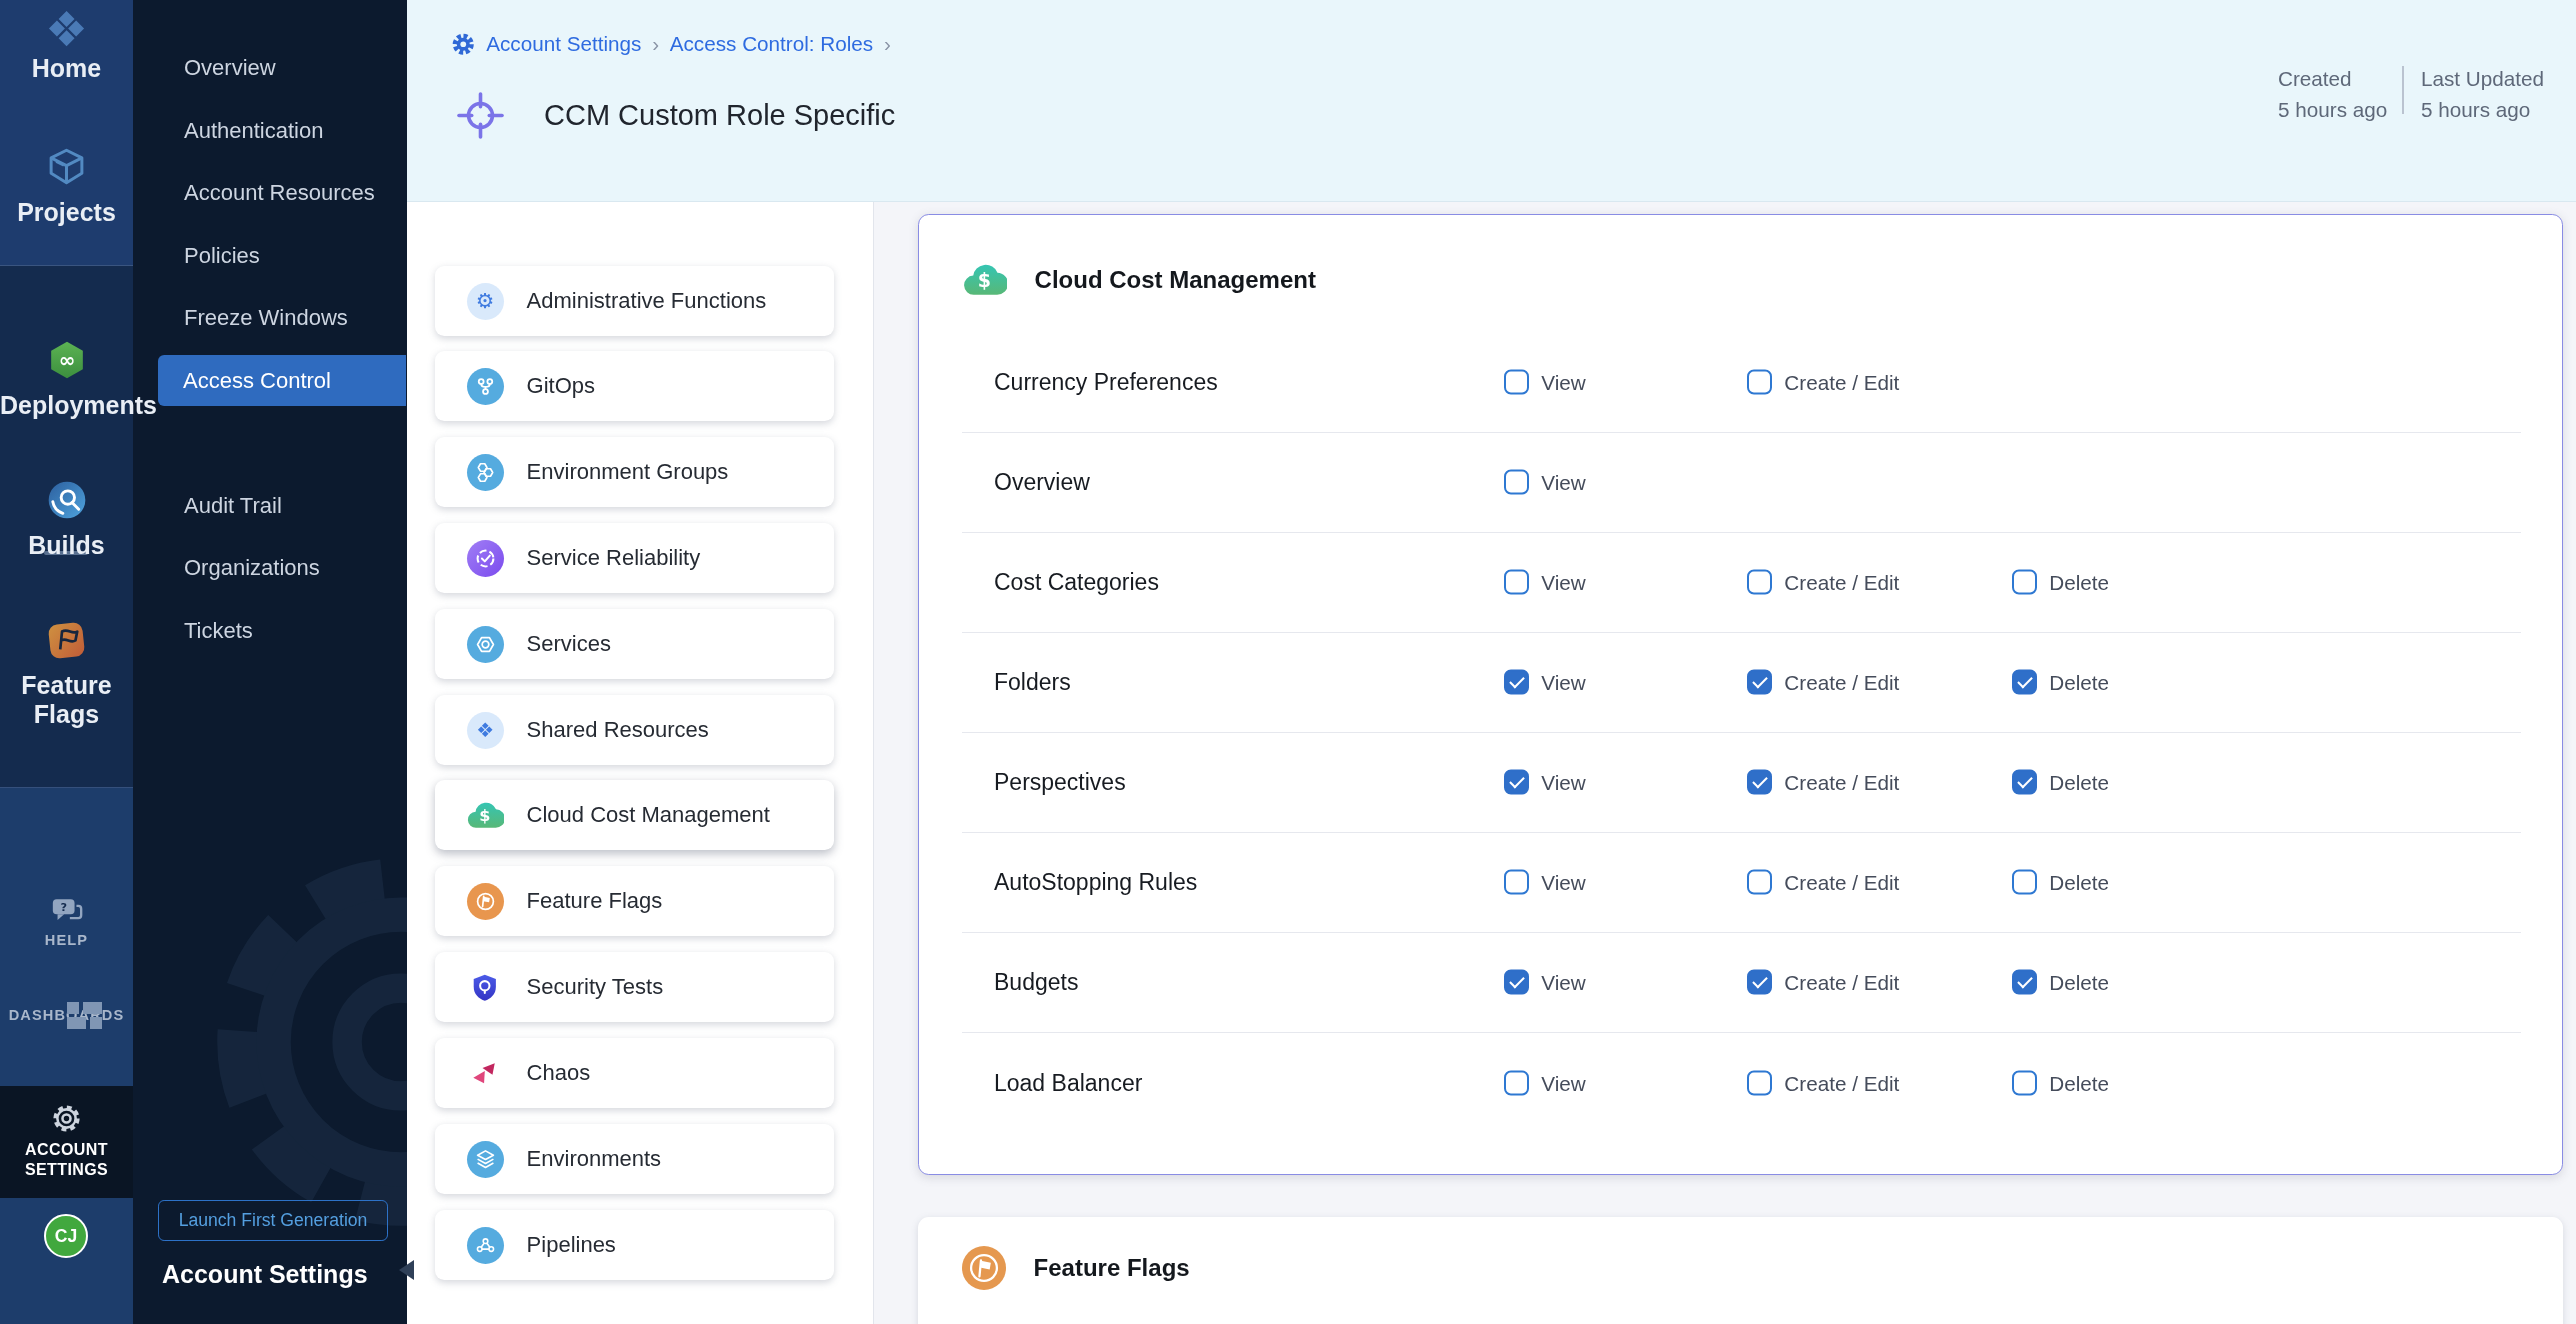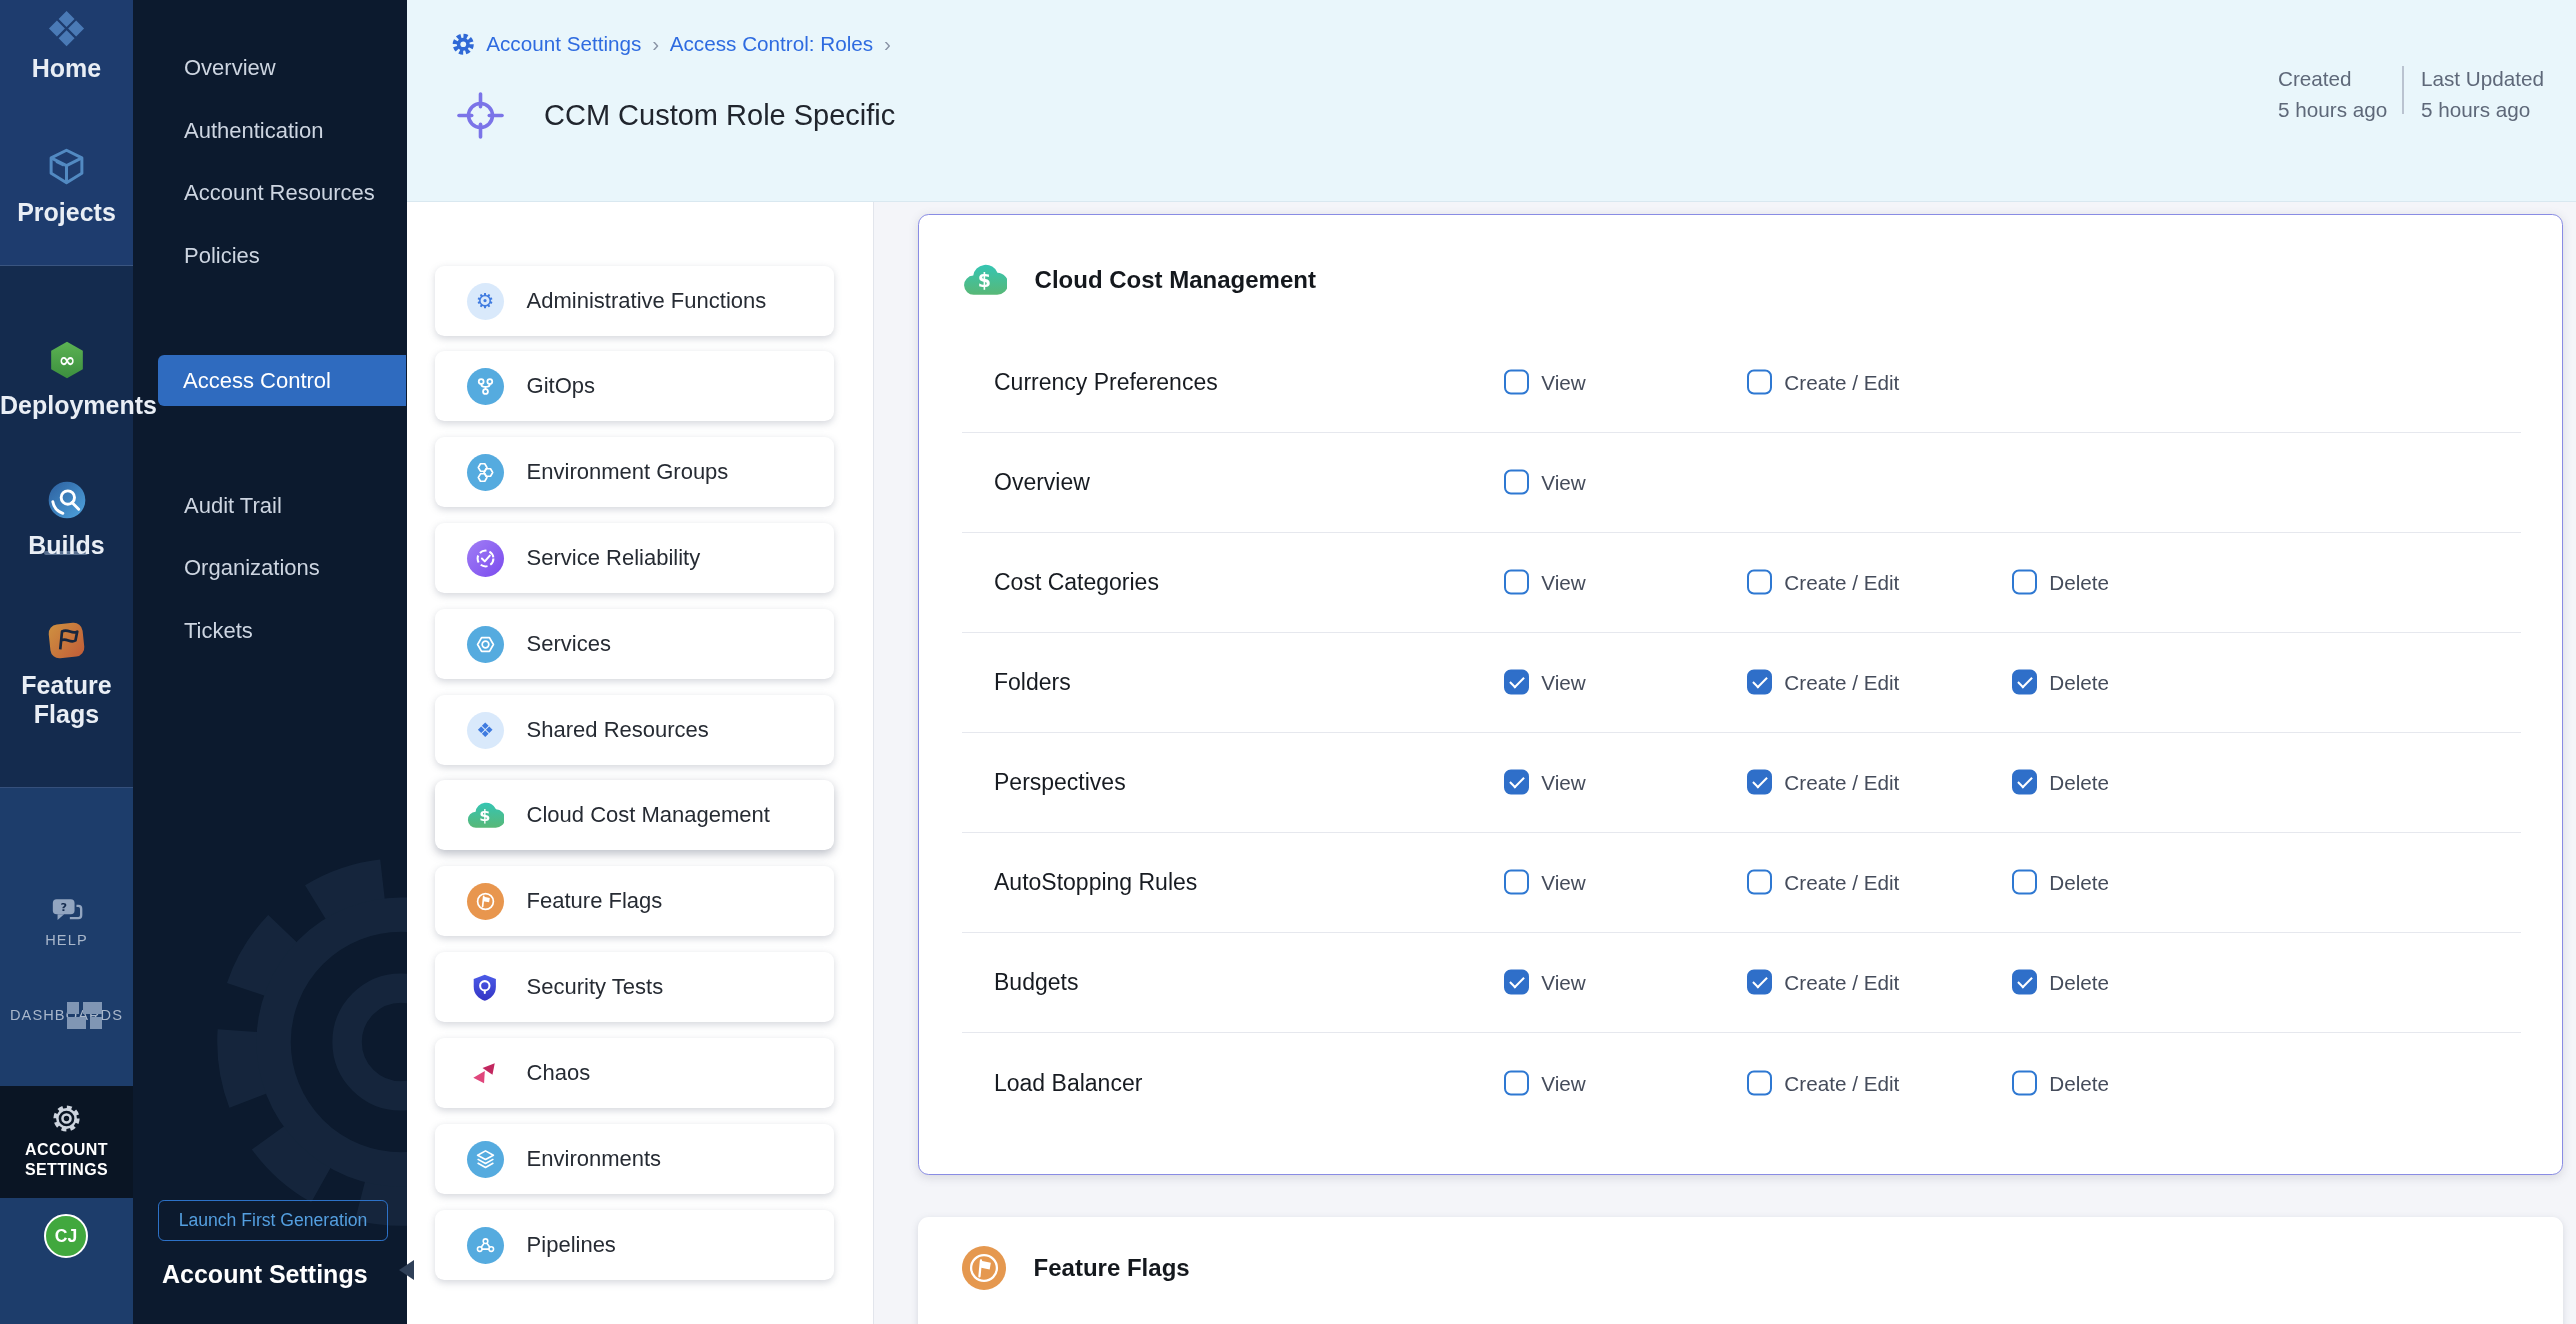--- a/index.html
+++ b/index.html
@@ -9,21 +9,21 @@
   
   .rail { position:absolute; left:0; top:0; width:133px; height:1324px; z-index:30; }
   .rail-sec { position:absolute; left:0; width:133px; }
   .rail-top { top:0; height:266px; background:#1e3c6e; border-bottom:0.8px solid #3a5580; }
   .rail-mid { top:266px; height:521px; background:#142b4e; }
   .rail-low { top:787px; height:299px; background:#1d3d6b; border-top:0.8px solid #35507c; }
   .rail-acct { top:1086px; height:112px; background:#0a1524; }
   .rail-bot { top:1198px; height:126px; background:#1d3d6b; }
   .rail-item { position:absolute; left:0; width:133px; text-align:center; cursor:pointer; }
   .rail-label { display:block; color:#e9eef5; font-size:25px; font-weight:700; }
-  .rail-label-sm { display:block; color:#a9b7cb; font-size:14.6px; font-weight:400; letter-spacing:1.1px; }
+  .rail-label-sm { display:block; color:#a9b7cb; font-size:14.6px; font-weight:700; letter-spacing:1.1px; }
   .harness-glyph { font-size:48px; line-height:49px; color:#4a7ab6; display:block; font-family:"DejaVu Sans", sans-serif; }
   .rail-dash { position:absolute; left:44px; top:285px; width:44px; height:3.8px; border-radius:2.3px; background:#5a7191; }
   .chev-down { position:absolute; left:54px; top:757px; width:0; height:0; border-left:13px solid transparent; border-right:13px solid transparent; border-top:10.7px solid #47648c; cursor:pointer; }
   .dash-glyph { position:relative; width:35px; height:27.6px; margin:0 auto; }
   .dash-glyph i { position:absolute; background:#8096b4; }
   .avatar { position:absolute; left:44px; top:1214px; width:44px; height:44px; border-radius:50%; background:#41a83e; border:2.3px solid #ffffff; color:#fff; font-size:17.6px; font-weight:700; display:flex; align-items:center; justify-content:center; cursor:pointer; }
   .acct-label { color:#ffffff; font-size:16px; font-weight:700; letter-spacing:0.4px; width:98px; margin:0 auto; line-height:20px; }
 
   
   .menu { position:absolute; left:133px; top:0; width:274px; height:1324px; background:#0c1a2e; z-index:20; overflow:hidden; }
@@ -197,20 +197,21 @@
   <aside class="menu">
     <svg class="menu-watermark" width="490" height="490" viewBox="0 0 200 200">
       <circle cx="100" cy="100" r="62" fill="none" stroke="#17283f" stroke-width="26" stroke-dasharray="27 16"></circle>
       <circle cx="100" cy="100" r="52" fill="none" stroke="#17283f" stroke-width="14"></circle>
       <circle cx="100" cy="100" r="22" fill="none" stroke="#17283f" stroke-width="12"></circle>
     </svg>
     <div class="menu-item" style="top:42px;">Overview</div>
     <div class="menu-item" style="top:105px;">Authentication</div>
     <div class="menu-item" style="top:167px;">Account Resources</div>
     <div class="menu-item" style="top:230px;">Policies</div>
+    <div class="menu-item" style="top:292px;">Freeze Windows</div>
     <div class="menu-item selected" style="top:355px;">Access Control</div>
     <div class="menu-item" style="top:480px;">Audit Trail</div>
     <div class="menu-item" style="top:542px;">Organizations</div>
     <div class="menu-item" style="top:605px;">Tickets</div>
     <button class="launch-btn">Launch First Generation</button>
     <div class="menu-footer-title">Account Settings</div>
   </aside>
   <div class="collapse-arrow"></div>
 
   <main class="content">

